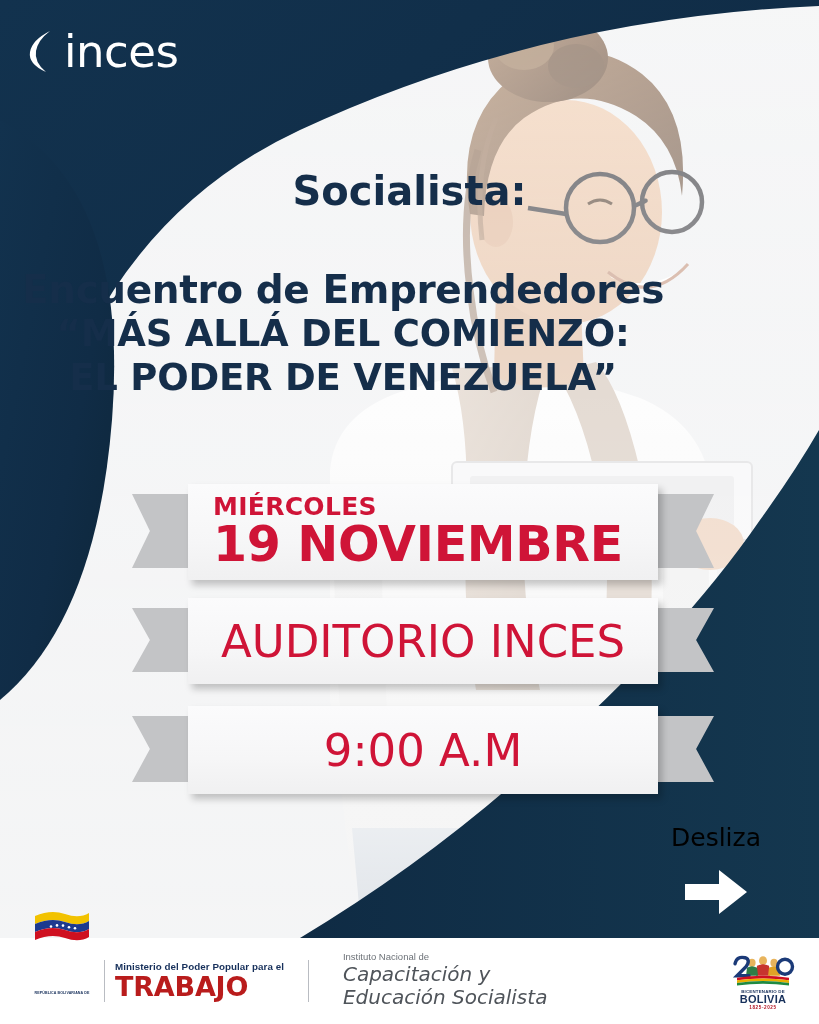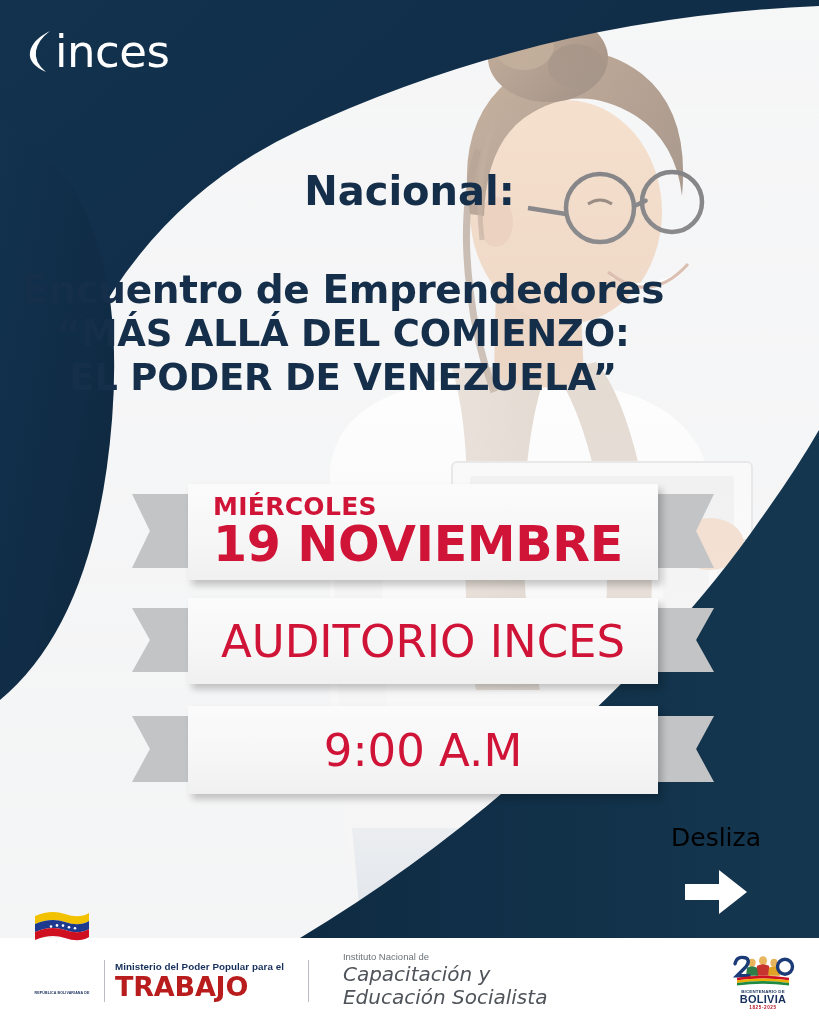--- a/index.html
+++ b/index.html
@@ -32,21 +32,21 @@
     position:absolute; left:0; top:0;
     width:819px; height:938px;
     background:linear-gradient(180deg,#f2f3f4 0%,#ebecee 55%,#e3e5e7 100%);
   }
 
   .navy-shapes { position:absolute; left:0; top:0; width:819px; height:1024px; }
 
   
   .logo {
     position:absolute; left:26px; top:28px;
-    display:flex; align-items:center; gap:3px;
+    display:flex; align-items:center; gap:12px;
     z-index:40;
   }
   .logo-mark { display:block; }
   .logo-word {
     font-size:45px; font-weight:400; letter-spacing:-0.5px;
     color:#ffffff; line-height:1;
     font-family:"DejaVu Sans", sans-serif;
   }
 
   
@@ -293,21 +293,21 @@
   </svg>
 
   <div class="logo">
     <svg class="logo-mark" width="26" height="46" viewBox="0 0 26 46">
       <path d="M24 3 Q6 12 4 24 Q2 36 20 44 Q8 34 10 23 Q12 12 24 3 Z" fill="#ffffff"></path>
     </svg>
     <span class="logo-word">inces</span>
   </div>
 
   <div class="headline">
-    <div class="hl-activity">Nacional:</div>
+    <div class="hl-activity">Socialista:</div>
     <div class="hl-main">
       <div class="hl-line1">Encuentro de Emprendedores</div>
       <div class="hl-line2">“MÁS ALLÁ DEL COMIENZO:</div>
       <div class="hl-line3">EL PODER DE VENEZUELA”</div>
     </div>
   </div>
 
   <div class="ribbon" style="--rl:188px; --rt:484px; --rw:470px; --rh:96px;">
     <div class="tail tail-left"></div>
     <div class="tail tail-right"></div>

